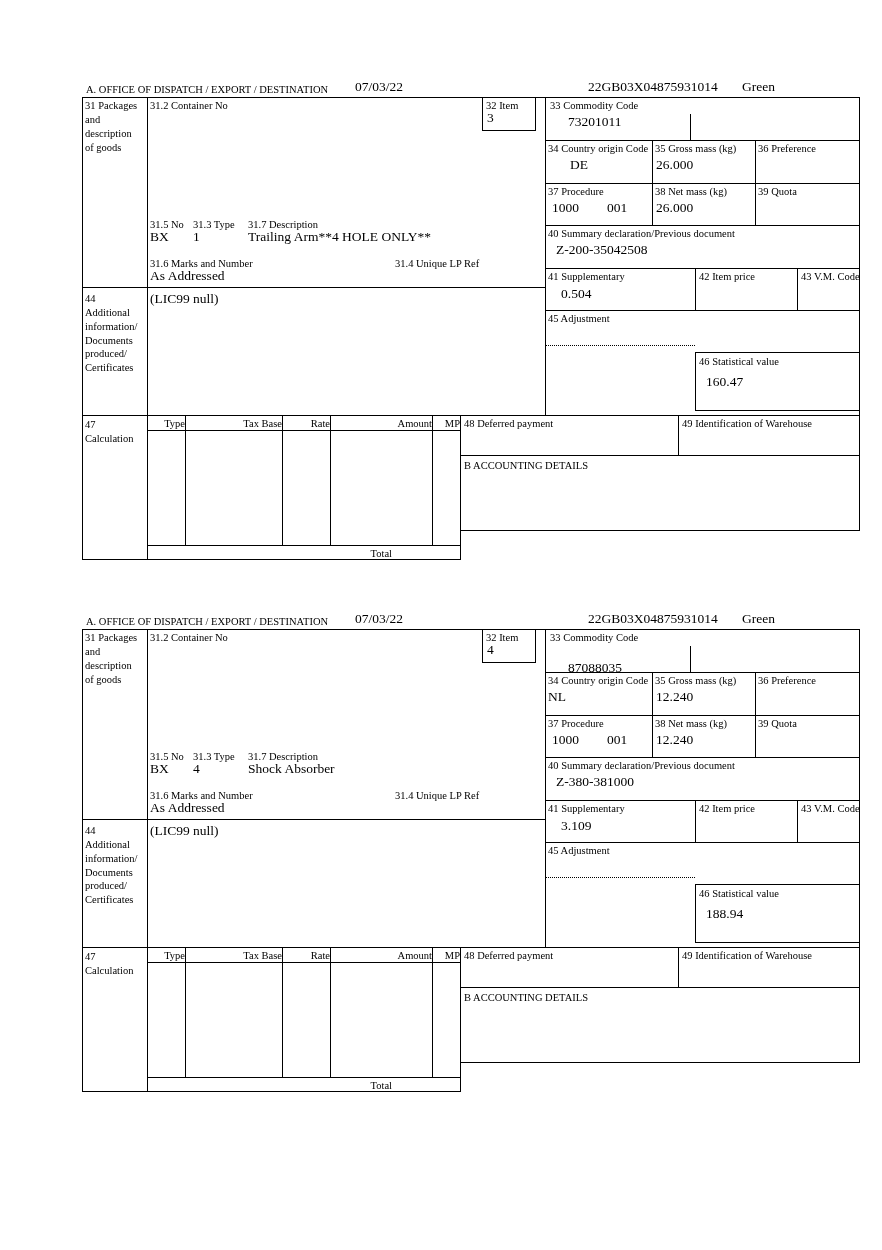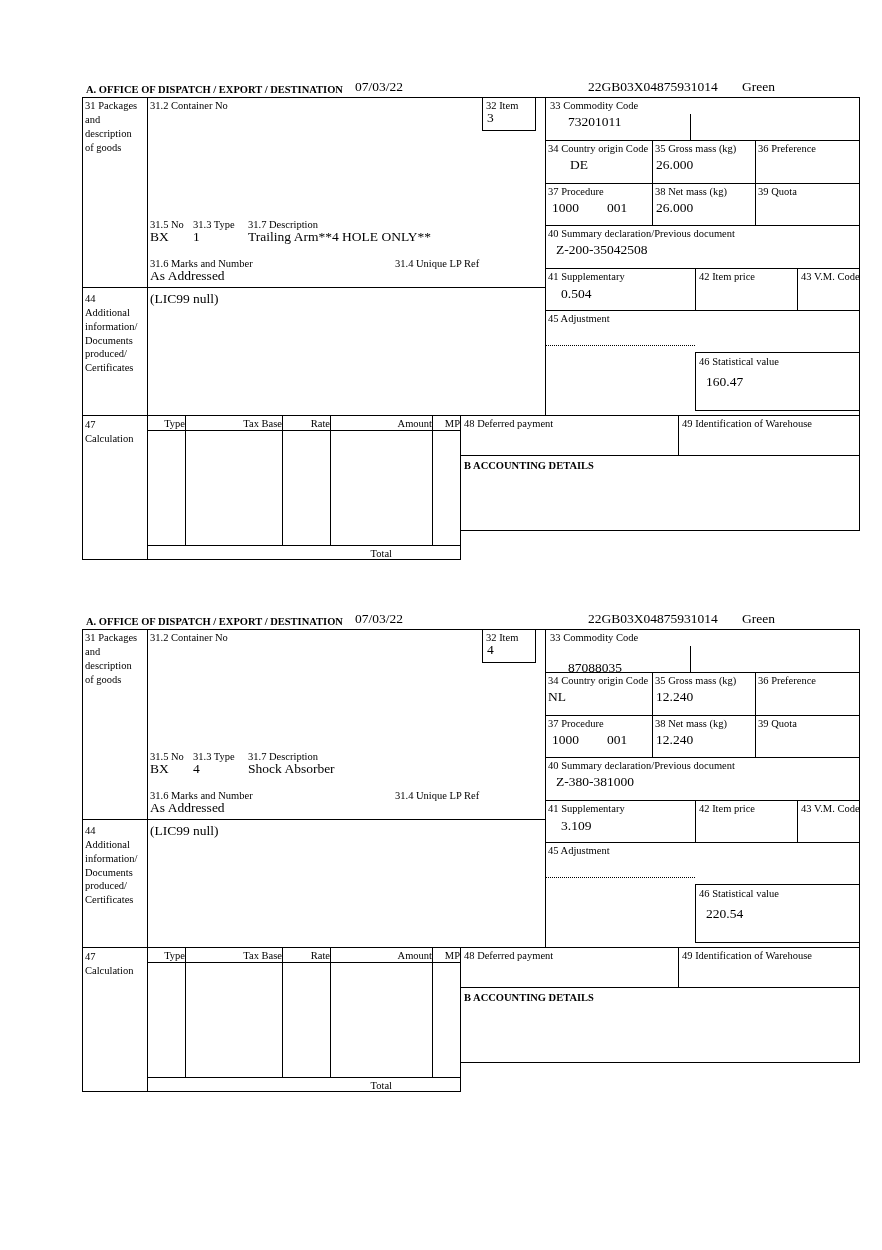--- a/index.html
+++ b/index.html
@@ -6,21 +6,21 @@
   .sheet{position:relative;width:882px;height:1250px;background:#fff;
          font-family:"Liberation Serif", serif;color:#000;overflow:hidden;}
   .block{position:absolute;left:82px;width:779px;height:482px;}
   .form{position:absolute;top:17px;left:0;width:779px;height:464px;}
   .ln{position:absolute;background:#000;}
   .dot-h{position:absolute;border-top:1px dotted #000;height:0;}
   .dot-v{position:absolute;border-left:1px dotted #000;width:0;}
   .lbl{position:absolute;font-size:10.5px;line-height:1.32;white-space:nowrap;}
   .pre{white-space:pre-line;}
   .val{position:absolute;font-size:13.5px;line-height:1.1;white-space:nowrap;}
-  .hdr{font-weight:bold;}
+  .hdr{font-weight:normal;}
   .ctr{text-align:right;}
 </style>
 </head>
 <body>
 
 <div class="sheet">
 
   <div class="block" style="top:80px;">
 
     <div class="lbl hdr" style="left:4px;top:3px;">A.  OFFICE OF DISPATCH / EXPORT / DESTINATION</div>
@@ -218,21 +218,21 @@
       <div class="val" style="left:574px;top:104px;">12.240</div>
       <div class="lbl" style="left:676px;top:88px;">39 Quota</div>
       <div class="lbl" style="left:466px;top:130px;">40 Summary declaration/Previous document</div>
       <div class="val" style="left:474px;top:146px;">Z-380-381000</div>
       <div class="lbl" style="left:466px;top:173px;">41 Supplementary</div>
       <div class="val" style="left:479px;top:190px;">3.109</div>
       <div class="lbl" style="left:617px;top:173px;">42 Item price</div>
       <div class="lbl" style="left:719px;top:173px;">43 V.M. Code</div>
       <div class="lbl" style="left:466px;top:215px;">45 Adjustment</div>
       <div class="lbl" style="left:617px;top:258px;">46 Statistical value</div>
-      <div class="val" style="left:624px;top:278px;">220.54</div>
+      <div class="val" style="left:624px;top:278px;">188.94</div>
 
       <div class="lbl ctr" style="left:65px;top:320px;width:38px;">Type</div>
       <div class="lbl ctr" style="left:103px;top:320px;width:97px;">Tax Base</div>
       <div class="lbl ctr" style="left:200px;top:320px;width:48px;">Rate</div>
       <div class="lbl ctr" style="left:248px;top:320px;width:102px;">Amount</div>
       <div class="lbl ctr" style="left:350px;top:320px;width:28px;">MP</div>
       <div class="lbl" style="left:382px;top:320px;">48 Deferred payment</div>
       <div class="lbl" style="left:600px;top:320px;">49 Identification of Warehouse</div>
       <div class="lbl hdr" style="left:382px;top:362px;">B ACCOUNTING DETAILS</div>
       <div class="lbl ctr" style="left:200px;top:450px;width:110px;">Total</div>

